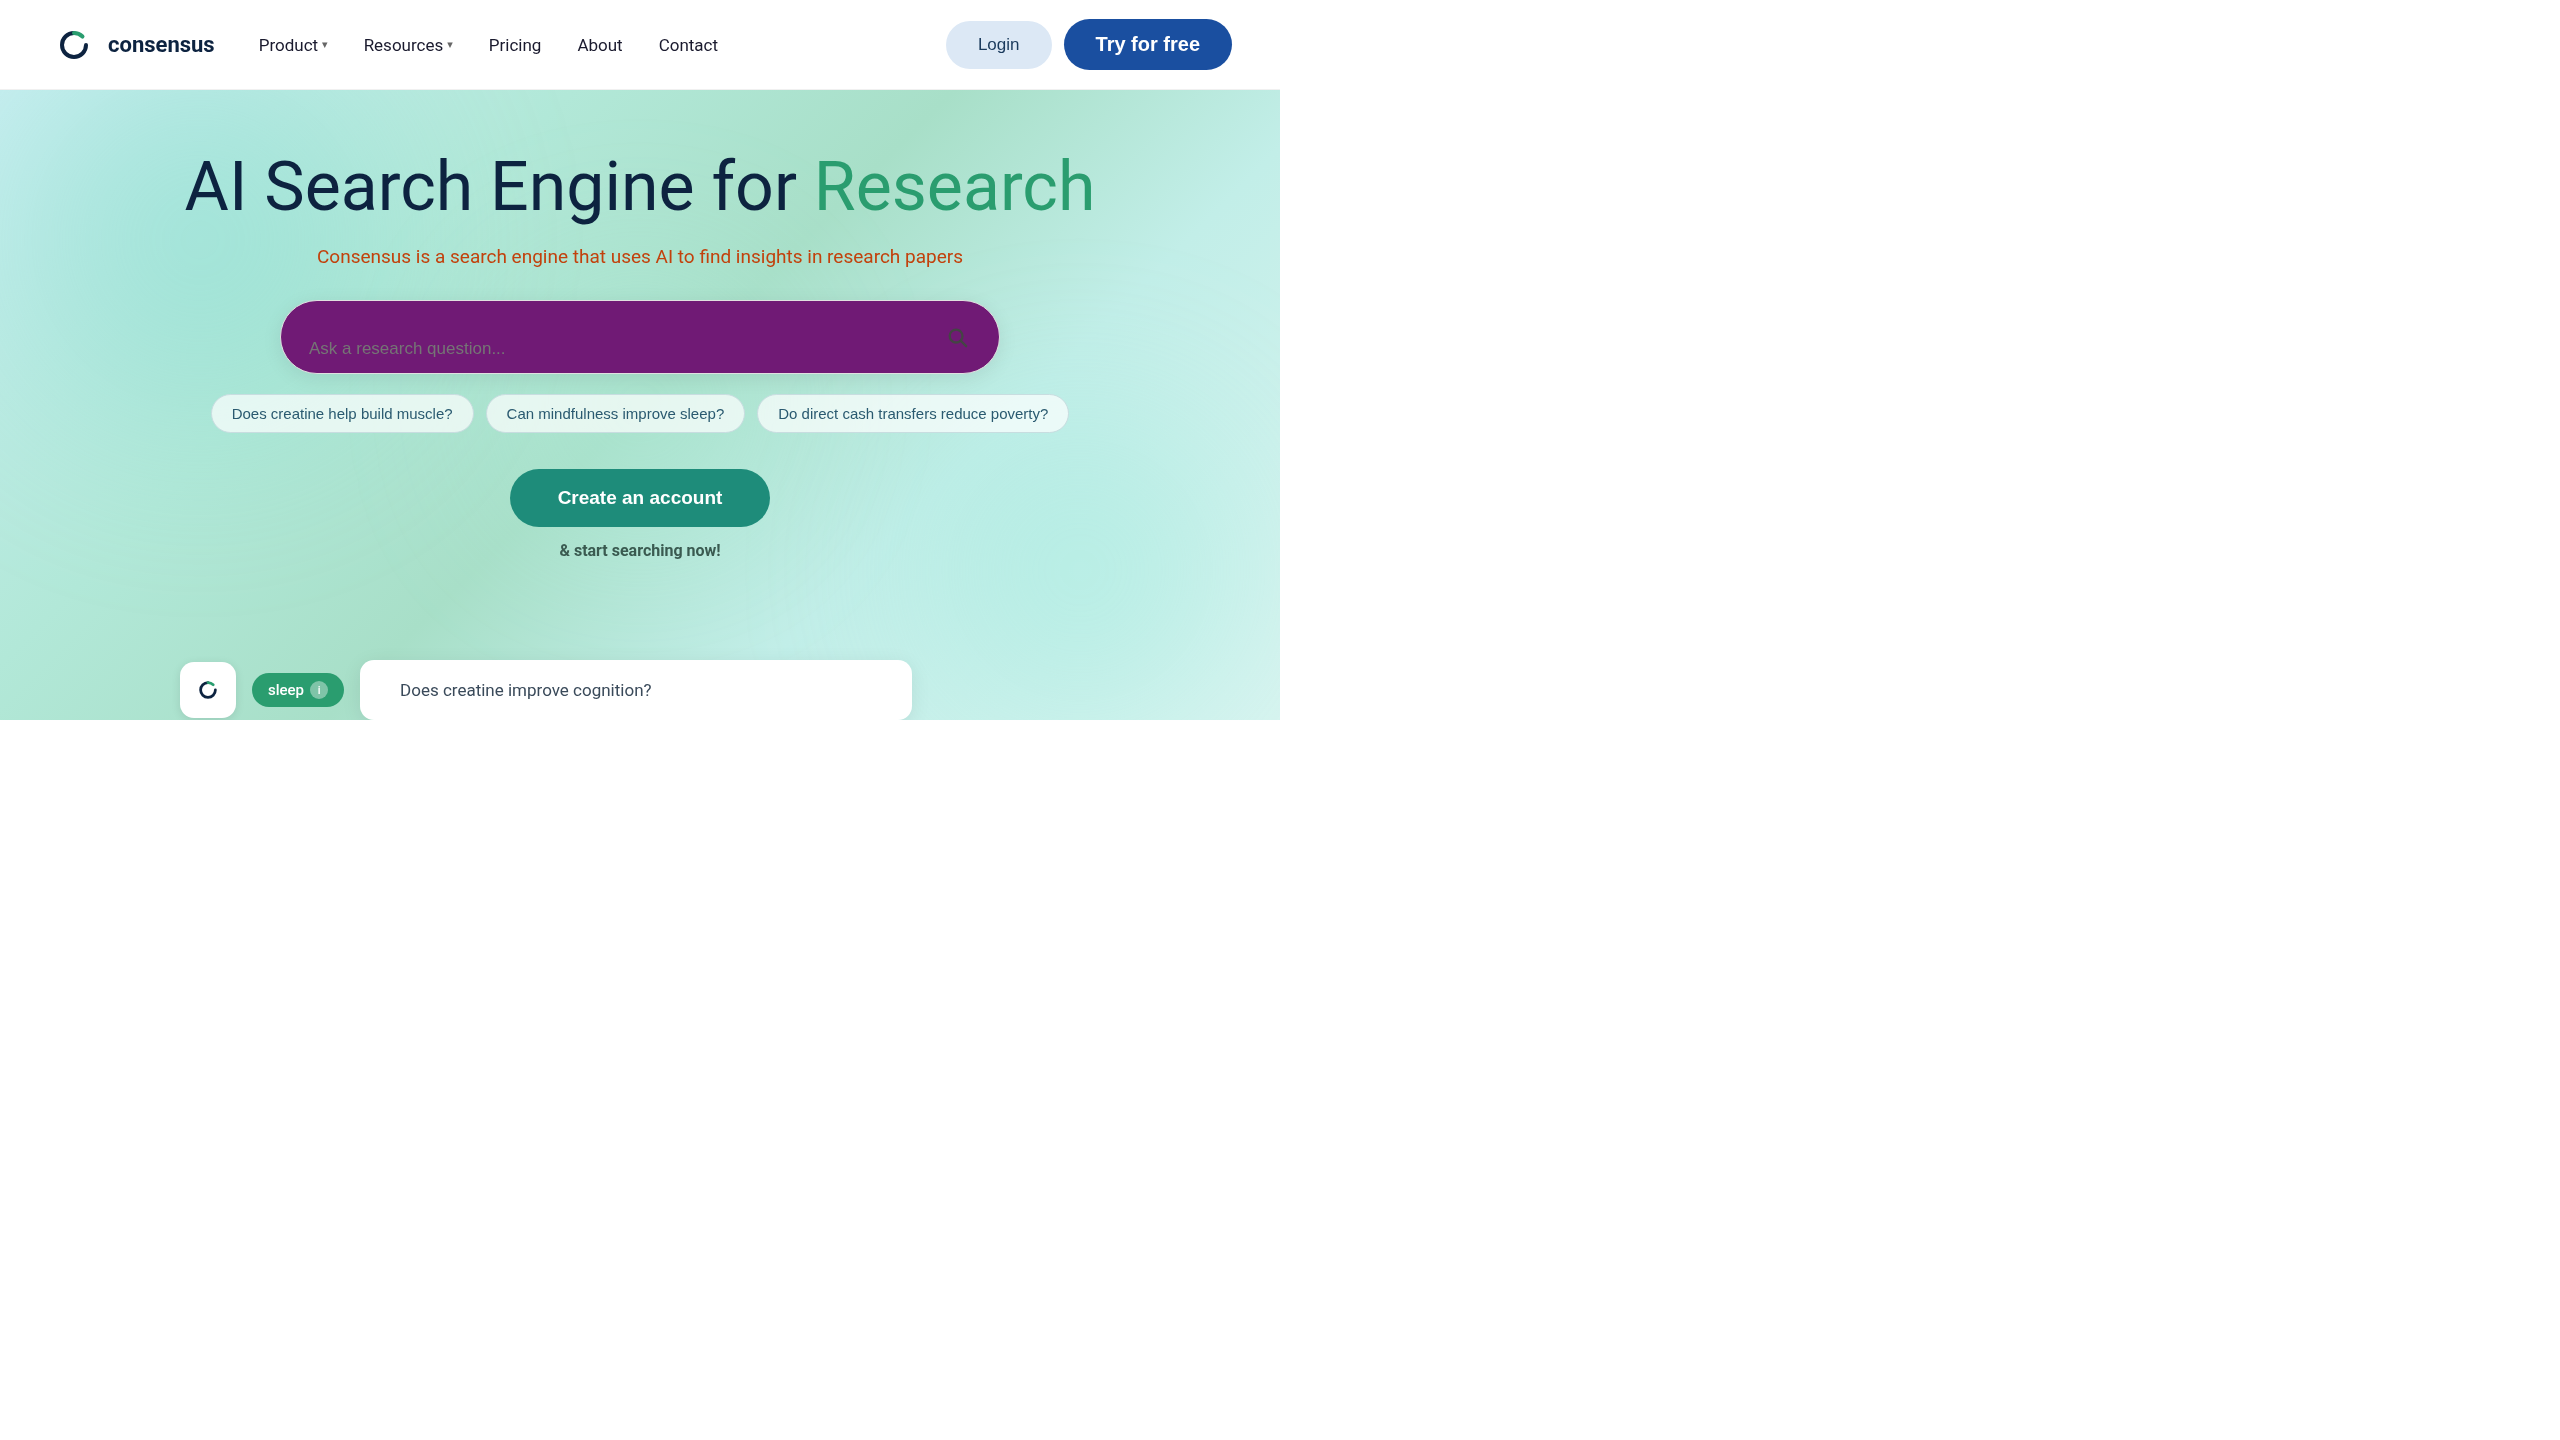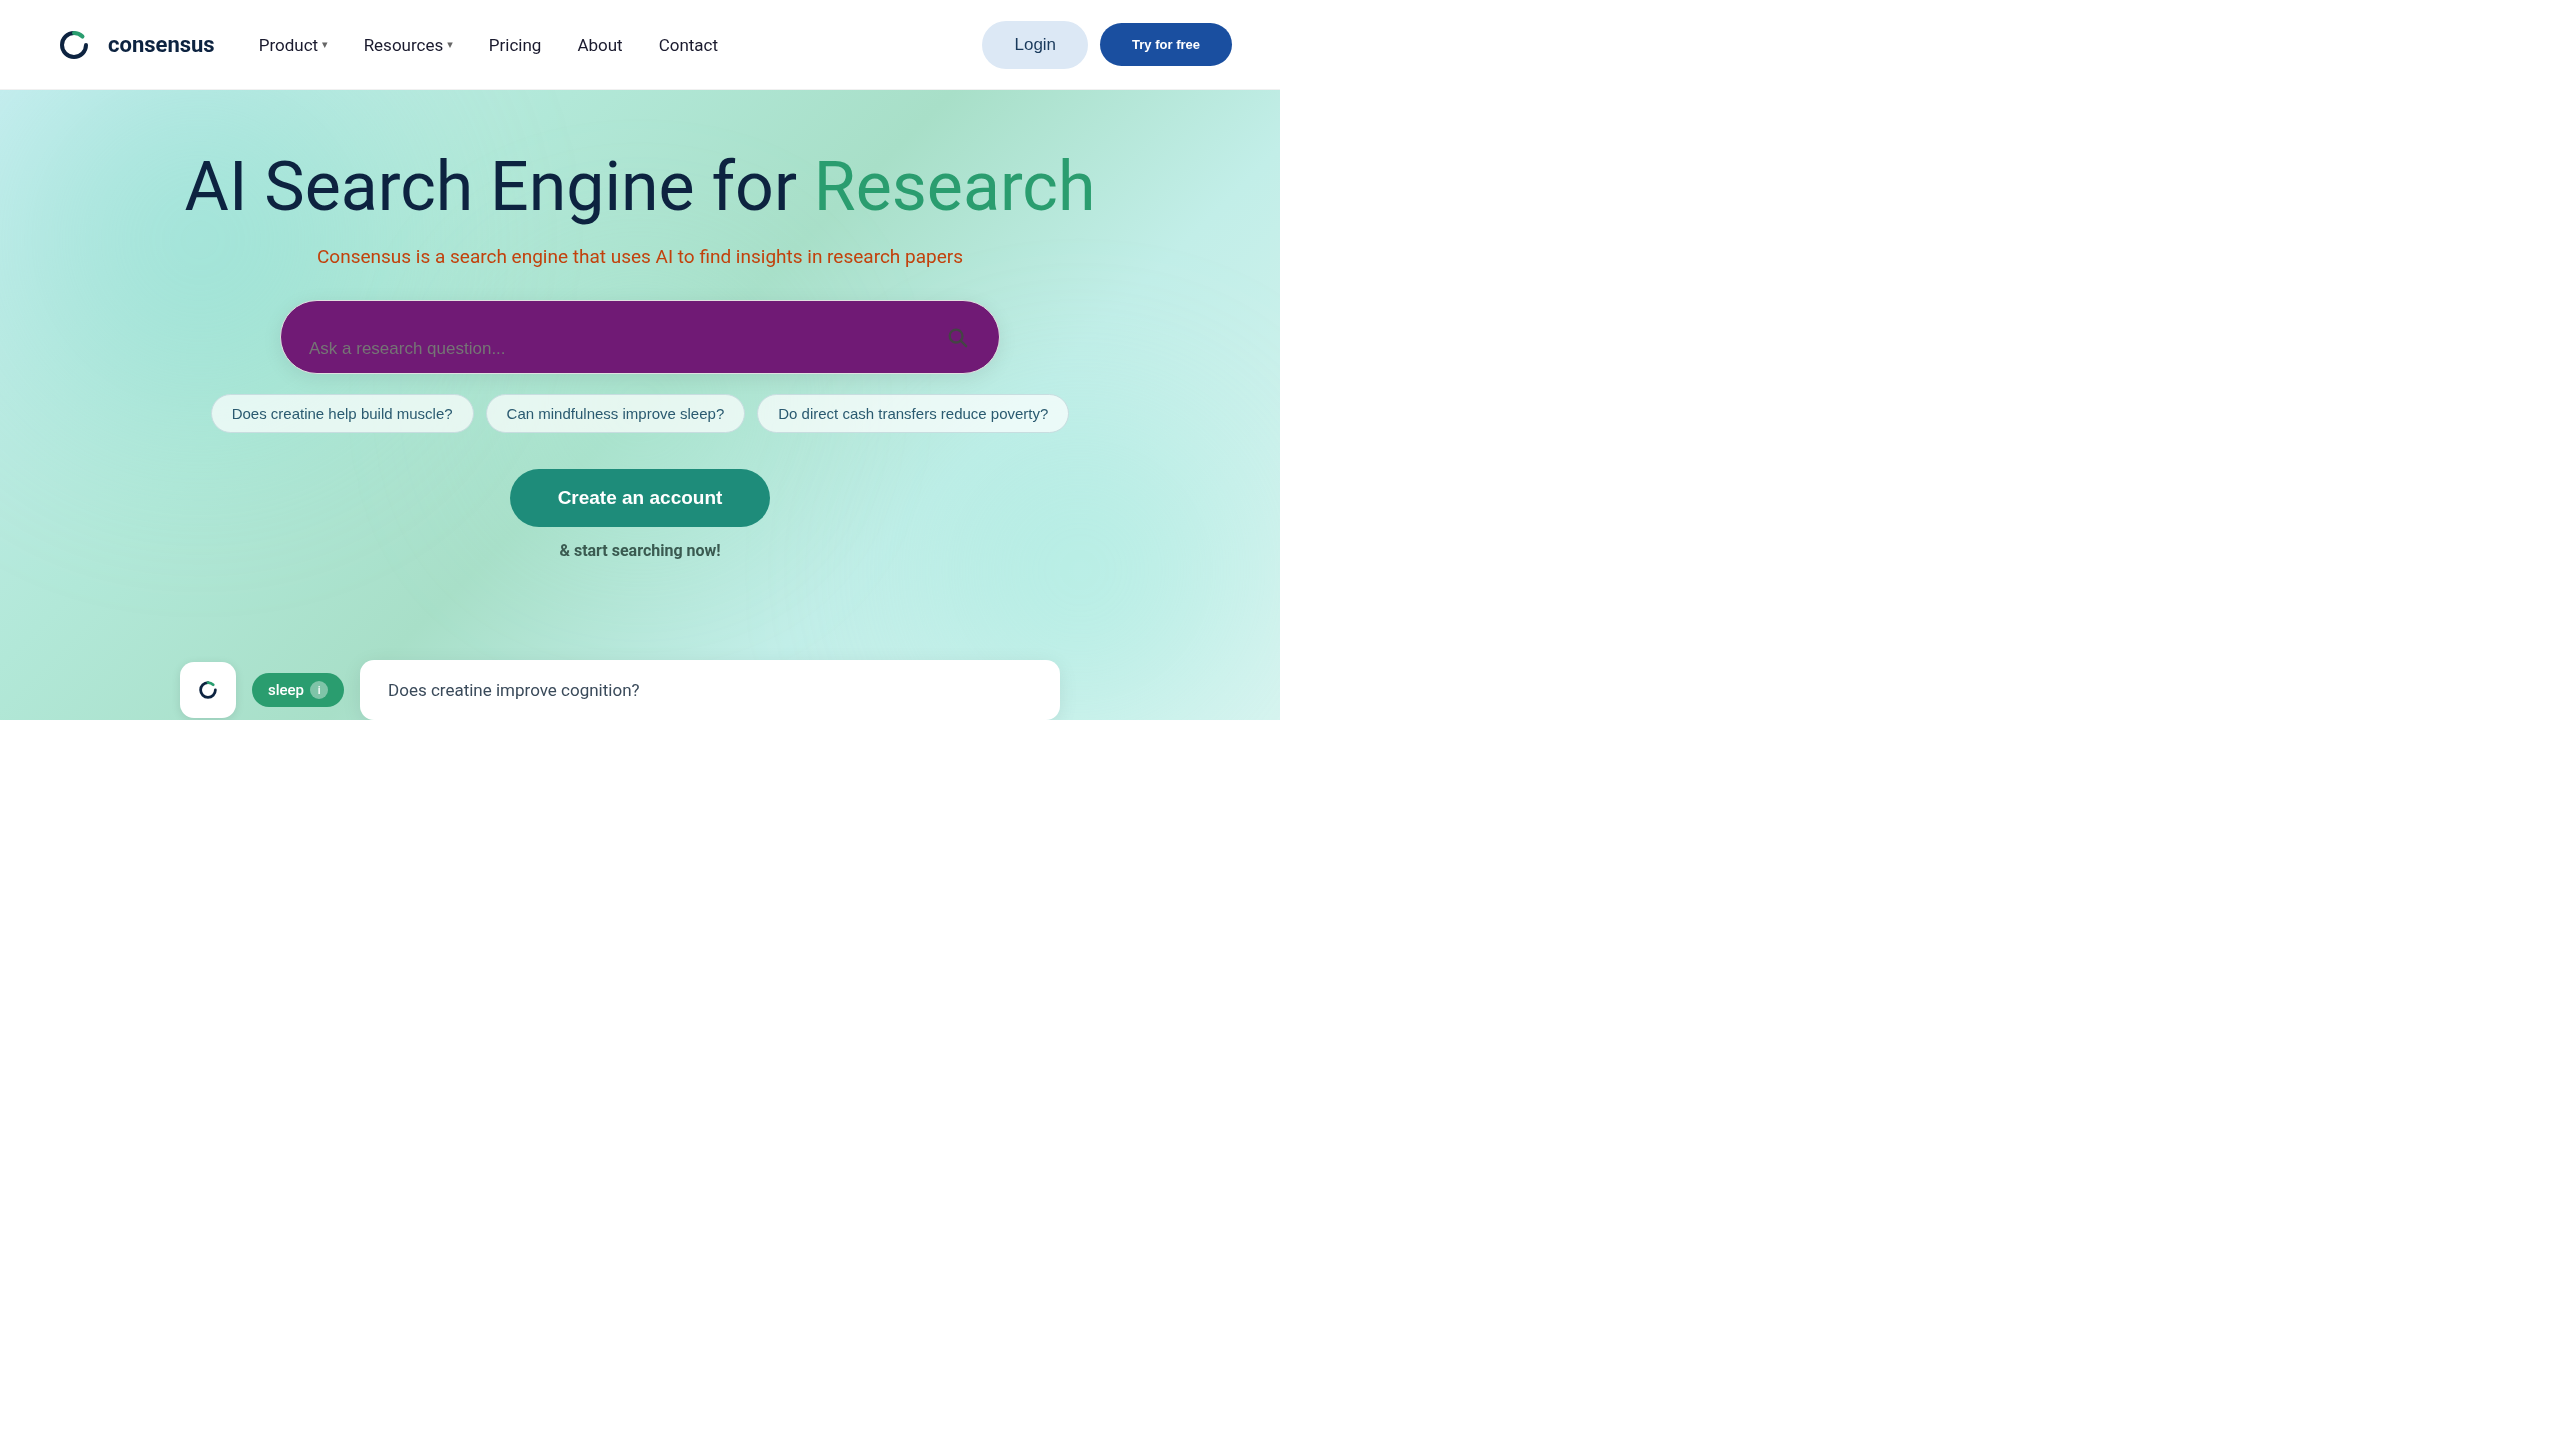--- a/index.html
+++ b/index.html
@@ -83,21 +83,21 @@
       font-weight: 500;
       color: #1a3a5c;
       background: #dce8f5;
       border: none;
       border-radius: 50px;
       cursor: pointer;
     }
 
     .btn-try {
       padding: 14px 32px;
-      font-size: 13px;
+      font-size: 20px;
       font-weight: 600;
       color: #fff;
       background: #1a4fa0;
       border: none;
       border-radius: 50px;
       cursor: pointer;
     }
 
     
     .hero {
@@ -296,25 +296,25 @@
       background: rgba(255,255,255,0.4);
       display: flex;
       align-items: center;
       justify-content: center;
       font-size: 11px;
     }
 
     .search-preview-bar {
       background: #fff;
       border-radius: 14px;
-      padding: 20px 28px;
+      padding: 20px 40px;
       font-size: 17px;
       color: #3a4a5a;
       box-shadow: 0 4px 20px rgba(0,0,0,0.08);
-      width: 700px;
+      width: 552px;
     }
   </style>
 </head>
 <body>
 
 <nav class="navbar">
   <a class="logo" href="#">
     <svg class="logo-icon" viewBox="0 0 52 52" fill="none" xmlns="http://www.w3.org/2000/svg">
       <circle cx="26" cy="26" r="26" fill="#fff"></circle>
       <path d="M38 26C38 32.627 32.627 38 26 38C19.373 38 14 32.627 14 26C14 19.373 19.373 14 26 14" stroke="#0d2340" stroke-width="4" stroke-linecap="round"></path>

